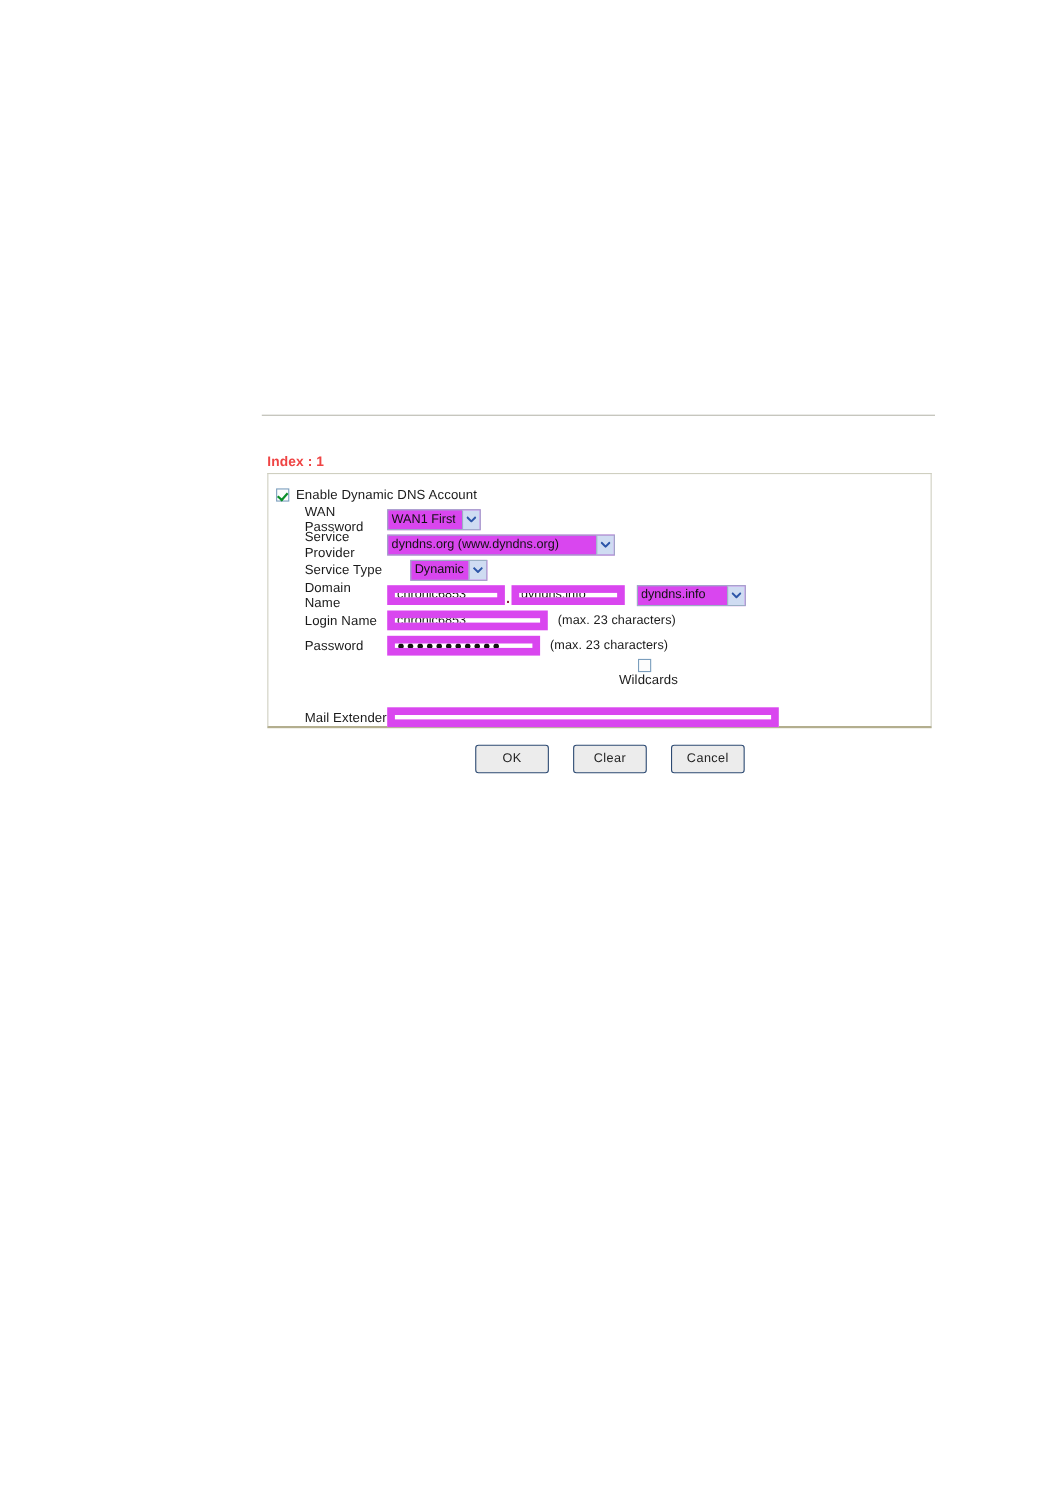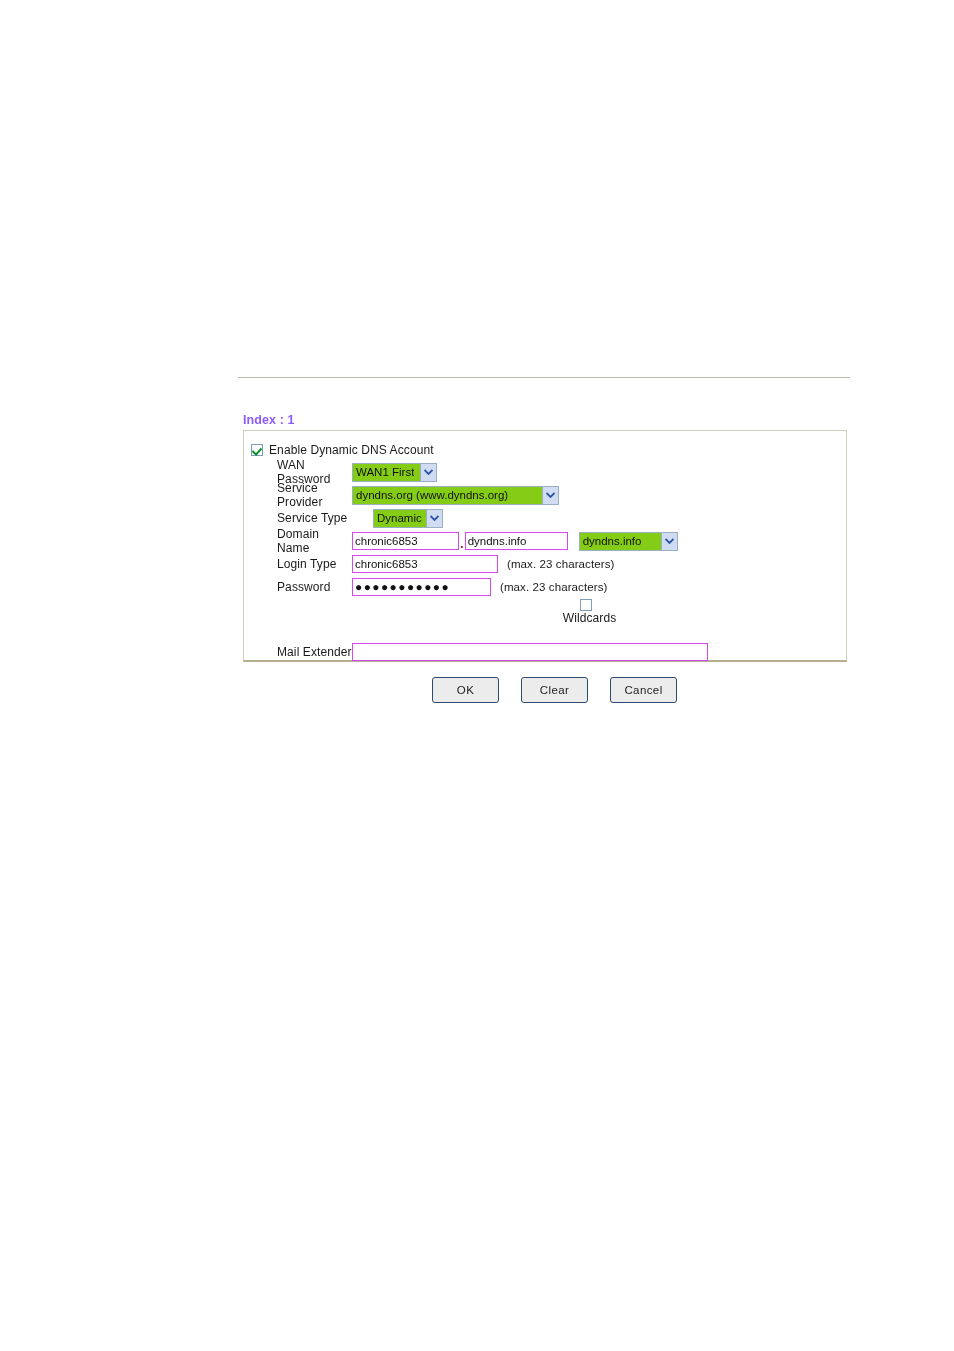--- a/index.html
+++ b/index.html
@@ -37,21 +37,21 @@
     width: 612px;
   }
 
   
   .index-title {
     position: absolute;
     left: 243px;
     top: 413px;
     font-size: 12.5px;
     font-weight: bold;
-    color: #8b5cf6;
+    color: #ef4444;
     letter-spacing: 0.1px;
   }
 
   
   .panel {
     position: absolute;
     left: 243px;
     top: 430px;
     width: 604px;
     height: 232px;
@@ -107,40 +107,40 @@
     height: 7px;
     border: solid #0a8f2a;
     border-width: 0 2px 2px 0;
     transform: rotate(42deg);
   }
 
   
   .txt {
     box-sizing: border-box;
     height: 18px;
-    border: 1px solid #d946ef;
+    border: 7px solid #d946ef;
     background: #ffffff;
     font-family: "Liberation Sans", sans-serif;
     font-size: 11.5px;
     color: #111111;
     padding: 0 2px;
     line-height: 16px;
     outline: none;
   }
   .txt.pw {
     letter-spacing: 1.4px;
     font-size: 12px;
   }
 
   
   .sel {
     box-sizing: border-box;
     height: 19px;
     border: 1px solid #9aafc4;
-    background: #84cc16;
+    background: #d946ef;
     display: inline-flex;
     align-items: center;
     justify-content: space-between;
     font-size: 11.5px;
     color: #111111;
     padding-left: 3px;
     position: relative;
   }
   .sel .sel-text {
     white-space: nowrap;
@@ -271,21 +271,21 @@
       <span class="sel-text">dyndns.info</span>
       <span class="arrow">
         <svg width="9" height="6" viewBox="0 0 9 6">
             <path d="M0.5 1 L4.5 5 L8.5 1" fill="none" stroke="#2c55a8" stroke-width="1.8"></path>
           </svg>
       </span>
     </span>
   </div>
 
   <div class="row" style="top:122px;">
-    <span class="lbl-col">Login Type</span>
+    <span class="lbl-col">Login Name</span>
     <input class="txt" style="width: 146px;" type="text" value="chronic6853">
     <span class="hint">(max. 23 characters)</span>
   </div>
 
   <div class="row" style="top:145px;">
     <span class="lbl-col">Password</span>
     <input class="txt pw" style="width: 139px;" type="text" value="●●●●●●●●●●●">
     <span class="hint">(max. 23 characters)</span>
   </div>
 

